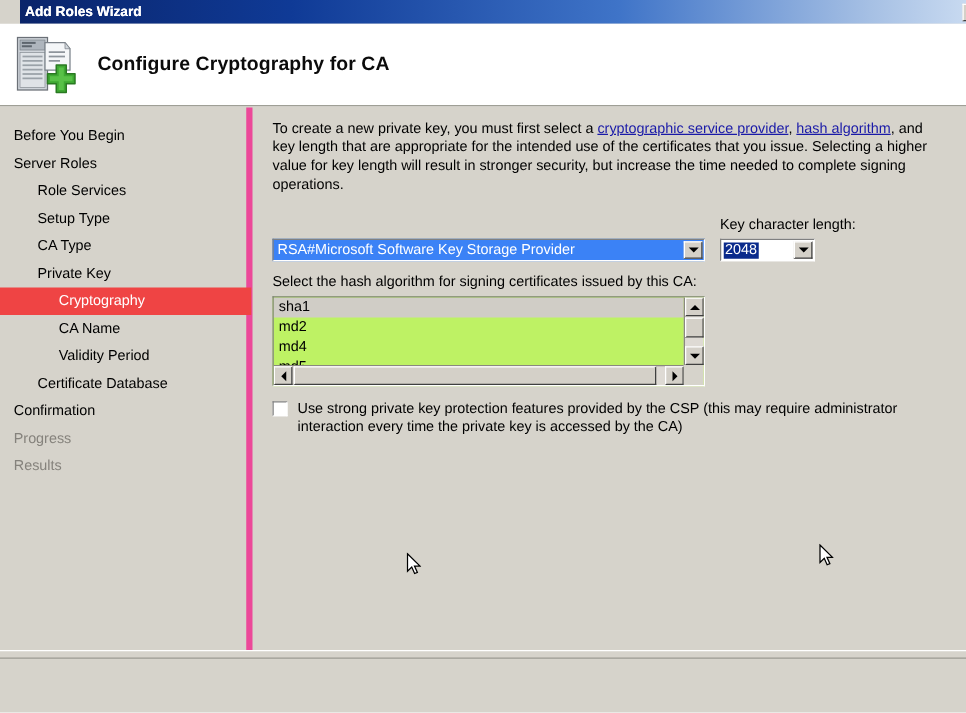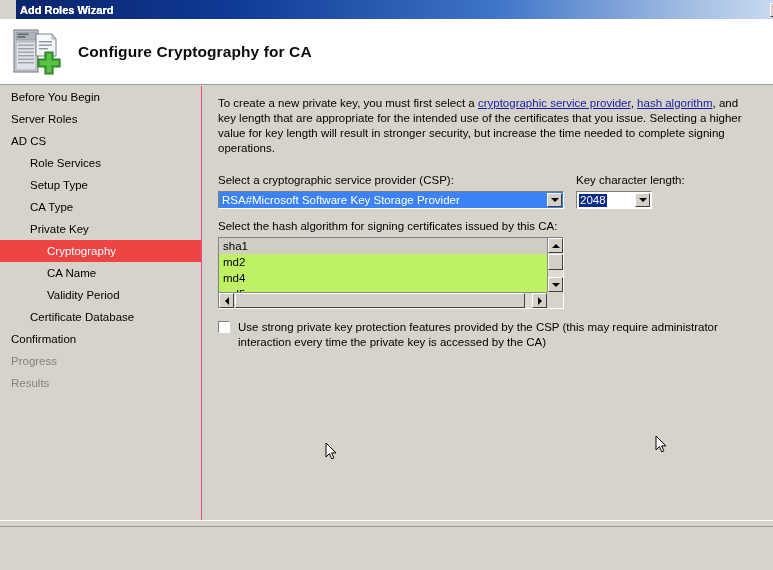--- a/index.html
+++ b/index.html
@@ -86,23 +86,23 @@
     margin-left: 16px;
     letter-spacing: 0.1px;
   }
 
   
   #sidebar {
     position: absolute;
     left: 0; top: 86px;
     width: 202px; height: 434px;
     background: #d6d3cb;
-    border-right: 1px solid #ec4899;
-    box-sizing: border-box;
-    padding-top: 0;
+    border-right: 5px solid #ec4899;
+    box-sizing: border-box;
+    padding-top: 12px;
   }
   .nav-item {
     height: 22px;
     line-height: 22px;
     font-size: 11.5px;
     color: #000000;
     white-space: nowrap;
     cursor: default;
     box-sizing: border-box;
   }
@@ -473,39 +473,37 @@
         <path d="M28,33 L35,33 L35,26 L43,26 L43,33 L50,33 L50,41 L43,41 L43,48 L35,48 L35,41 L28,41 Z" fill="#3ea832" stroke="#2a7a22" stroke-width="1.2" stroke-linejoin="round"></path>
         <path d="M30,35 L37,35 L37,28 L41,28 L41,35 L48,35 L48,39 L41,39 L41,46 L37,46 L37,39 L30,39 Z" fill="#62c94f" opacity="0.75"></path>
       </svg>
     </div>
     <div id="header-title">Configure Cryptography for CA</div>
   </div>
 
   <div id="sidebar">
     <div class="nav-item lvl0">Before You Begin</div>
     <div class="nav-item lvl0">Server Roles</div>
-    <div class="nav-item lvl0">AD CS</div>
     <div class="nav-item lvl1">Role Services</div>
     <div class="nav-item lvl1">Setup Type</div>
     <div class="nav-item lvl1">CA Type</div>
     <div class="nav-item lvl1">Private Key</div>
     <div class="nav-item lvl2 selected">Cryptography</div>
     <div class="nav-item lvl2">CA Name</div>
     <div class="nav-item lvl2">Validity Period</div>
     <div class="nav-item lvl1">Certificate Database</div>
     <div class="nav-item lvl0">Confirmation</div>
     <div class="nav-item lvl0 dim">Progress</div>
     <div class="nav-item lvl0 dim">Results</div>
   </div>
 
   <div id="content">
 
     <div id="intro-text"><span>To create a new private key, you must first select a </span><span class="inline-link">cryptographic service provider</span><span>, </span><span class="inline-link">hash algorithm</span><span>, and key length that are appropriate for the intended use of the certificates that you issue. Selecting a higher value for key length will result in stronger security, but increase the time needed to complete signing operations.</span></div>
 
-    <div class="field-label" style="left:15px; top:88px;">Select a cryptographic service provider (CSP):</div>
 
     <div id="csp-combo">
       <span class="value">RSA#Microsoft Software Key Storage Provider</span>
       <span class="combo-arrow-btn">
         <span class="arrow-down"></span>
       </span>
     </div>
 
     <div class="field-label" style="left:373px; top:88px;">Key character length:</div>
 

